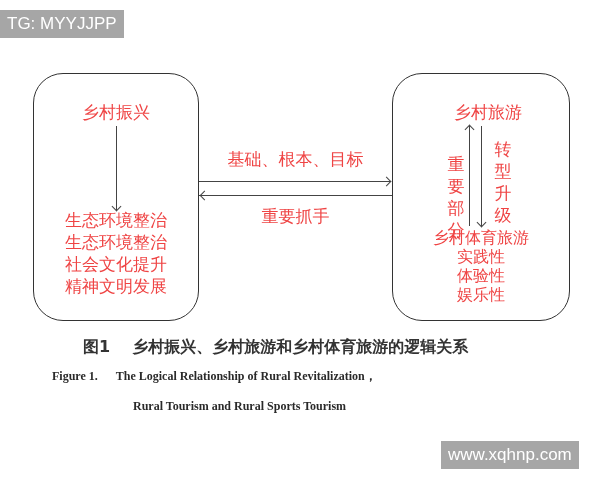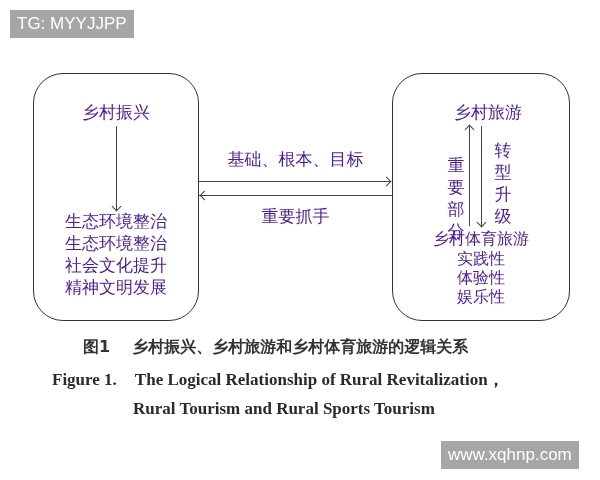--- a/index.html
+++ b/index.html
@@ -21,22 +21,22 @@
       padding: 0 7px;
       white-space: nowrap;
     }
     .box {
       border: 1.6px solid #333;
       border-radius: 30px;
       box-sizing: border-box;
       background: #fff;
     }
     .zh {
-      font-family: Liberation Sans, sans-serif;
-      color: #4c1d95;
+      font-family: Liberation Mono, monospace;
+      color: #ef4444;
       white-space: nowrap;
     }
     .center-text { text-align: center; }
     .vline { position: absolute; width: 0; border-left: 1.3px solid #444; }
     .hline { position: absolute; height: 0; border-top: 1.3px solid #444; }
     .ah-down, .ah-up, .ah-right, .ah-left {
       position: absolute; width: 7px; height: 7px;
       border-color: #444; border-style: solid; border-width: 0;
       box-sizing: border-box;
     }
@@ -54,30 +54,30 @@
     }
     .caption-zh {
       font-family: "DejaVu Sans", "Liberation Sans", sans-serif;
       font-size: 16px;
       font-weight: bold;
       color: #333;
       white-space: nowrap;
     }
     .caption-en {
       font-family: "Liberation Serif", "DejaVu Serif", serif;
-      font-size: 17px;
+      font-size: 12px;
       font-weight: bold;
       color: #2a2a2a;
       white-space: nowrap;
     }
   </style>
 </head>
 <body>
 
-<div class="abs watermark" style="left:10px; top:10px;">TG: MYYJJPP</div>
+<div class="abs watermark" style="left:0; top:10px;">TG: MYYJJPP</div>
 
 <div class="abs box" style="left:33px; top:73px; width:166px; height:248px;"></div>
 <div class="abs zh center-text" style="left:33px; top:101px; width:166px; font-size:17px;">乡村振兴</div>
 <div class="vline" style="left:116px; top:126px; height:84px;"></div>
 <div class="ah-down" style="left:113px; top:203px;"></div>
 <div class="abs zh center-text" style="left:33px; top:211px; width:166px; font-size:17px; line-height:22px;">
   <div>生态环境整治</div>
   <div>生态环境整治</div>
   <div>社会文化提升</div>
   <div>精神文明发展</div>

